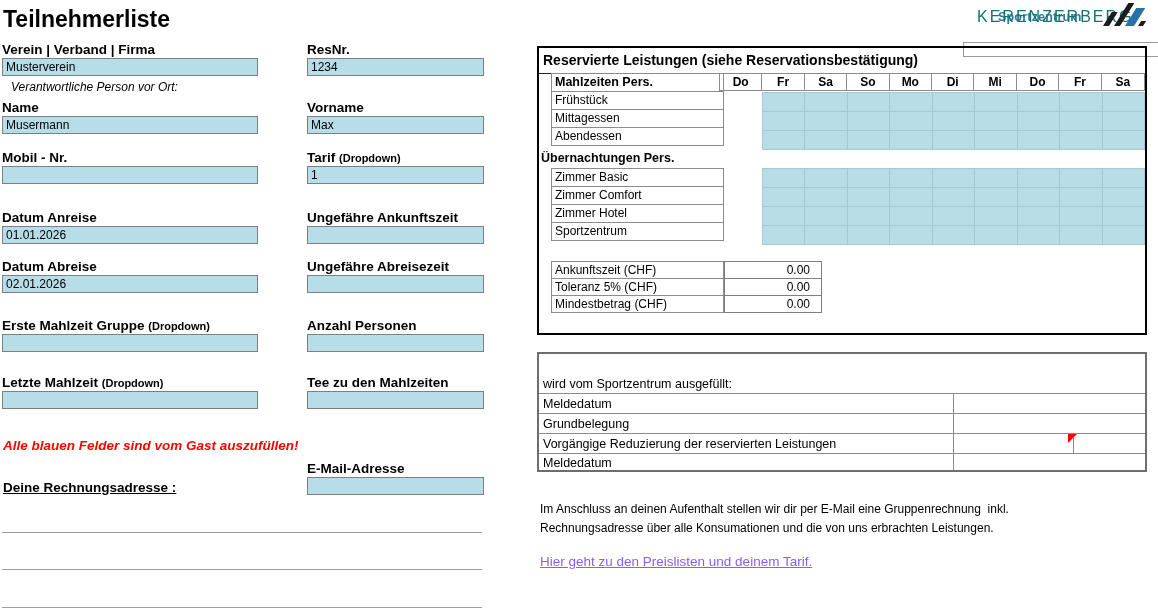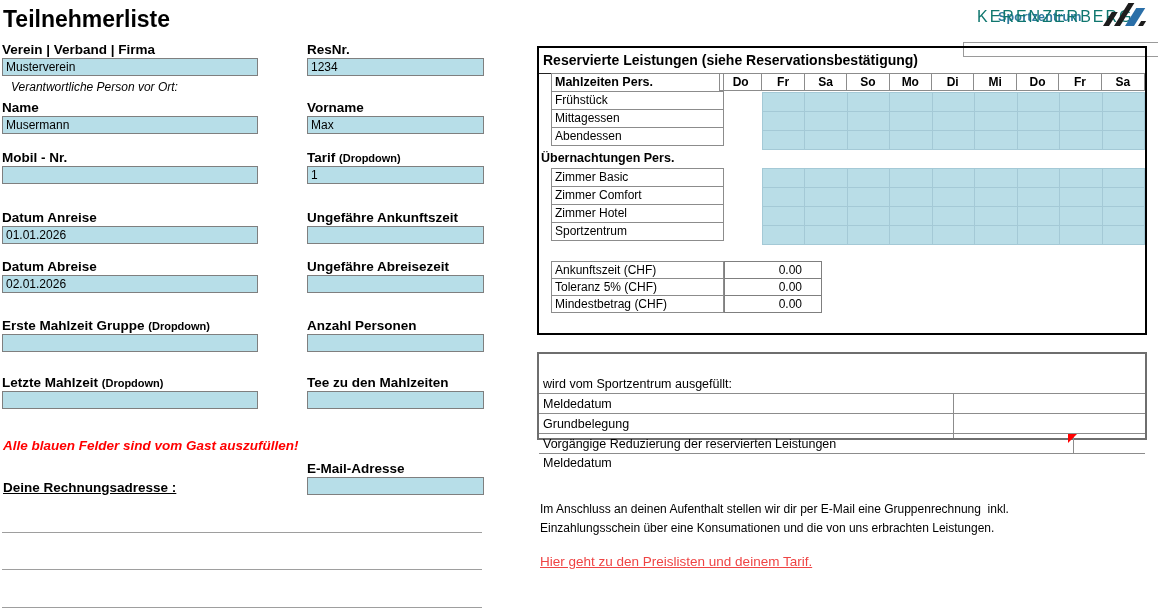--- a/index.html
+++ b/index.html
@@ -42,36 +42,36 @@
          text-align:center;line-height:17px;}
   .dcell:last-child{border-right:none;}
   .bgrid{position:absolute;left:223px;width:383px;display:grid;grid-template-columns:repeat(9,1fr);
          border-left:1px solid #a4c9d6;border-top:1px solid #a4c9d6;box-sizing:border-box;}
   .bcell{box-sizing:border-box;height:19px;background:#b9dde7;border-right:1px solid #a4c9d6;border-bottom:1px solid #a4c9d6;}
   #meals-grid{top:44px;}
   #rooms-grid{top:120px;}
   .tstack .lcell{height:18px;}
   #totals-values{position:absolute;left:185px;top:213px;width:98px;}
   .vcell{box-sizing:border-box;height:18px;border:1px solid #7f7f7f;margin-top:-1px;background:#fff;
-         font-size:12px;line-height:16px;text-align:right;padding-right:19px;}
+         font-size:12px;line-height:16px;text-align:right;padding-right:11px;}
   .vcell:first-child{margin-top:0;}
 
   
-  #office-panel{position:absolute;left:537px;top:352px;width:610px;height:88px;
+  #office-panel{position:absolute;left:537px;top:352px;width:610px;height:120px;
                 border:2px solid #6e6e6e;box-sizing:border-box;}
   .oline{position:absolute;left:0;right:0;height:0;border-top:1px solid #8c8c8c;}
   #office-vsep{position:absolute;left:414px;top:39px;bottom:0;width:0;border-left:1px solid #8c8c8c;}
   #office-subsep{position:absolute;left:534px;top:81px;height:18px;width:0;border-left:1px solid #8c8c8c;}
   .otext{position:absolute;left:4px;font-size:12.5px;line-height:17px;white-space:nowrap;}
   #comment-flag{position:absolute;left:529px;top:80px;width:9px;height:9px;background:#ff0000;
                 clip-path:polygon(0 0,100% 0,0 100%);}
 
   
   #info-text{position:absolute;left:540px;top:500px;font-size:12px;line-height:18.5px;white-space:pre-wrap;}
-  #price-link{position:absolute;left:540px;top:554px;font-size:13.5px;color:#ef4444;text-decoration:underline;white-space:nowrap;cursor:pointer;}
+  #price-link{position:absolute;left:540px;top:554px;font-size:13.5px;color:#8b5cf6;text-decoration:underline;white-space:nowrap;cursor:pointer;}
 </style>
 </head>
 <body>
 
 <div id="page">
 
   <div id="main-title">Teilnehmerliste</div>
 
   <div id="logo-name">Sportzentrum</div>
   <div id="logo-wordmark">KERENZERBERG</div>
@@ -271,16 +271,16 @@
     <div class="otext" style="top:62px">Grundbelegung</div>
     <div class="oline" style="top:79px"></div>
     <div class="otext" style="top:82px">Vorgängige Reduzierung der reservierten Leistungen</div>
     <div class="oline" style="top:99px"></div>
     <div class="otext" style="top:101px">Meldedatum</div>
     <div id="office-vsep"></div>
     <div id="office-subsep"></div>
     <div id="comment-flag"></div>
   </div>
 
-  <div id="info-text"><span>Im Anschluss an deinen Aufenthalt stellen wir dir per E-Mail eine Gruppenrechnung  inkl.</span><br><span>Einzahlungsschein über eine Konsumationen und die von uns erbrachten Leistungen.</span></div>
+  <div id="info-text"><span>Im Anschluss an deinen Aufenthalt stellen wir dir per E-Mail eine Gruppenrechnung  inkl.</span><br><span>Rechnungsadresse über alle Konsumationen und die von uns erbrachten Leistungen.</span></div>
   <div id="price-link">Hier geht zu den Preislisten und deinem Tarif.</div>
 
 </div>
 
 </body></html>

